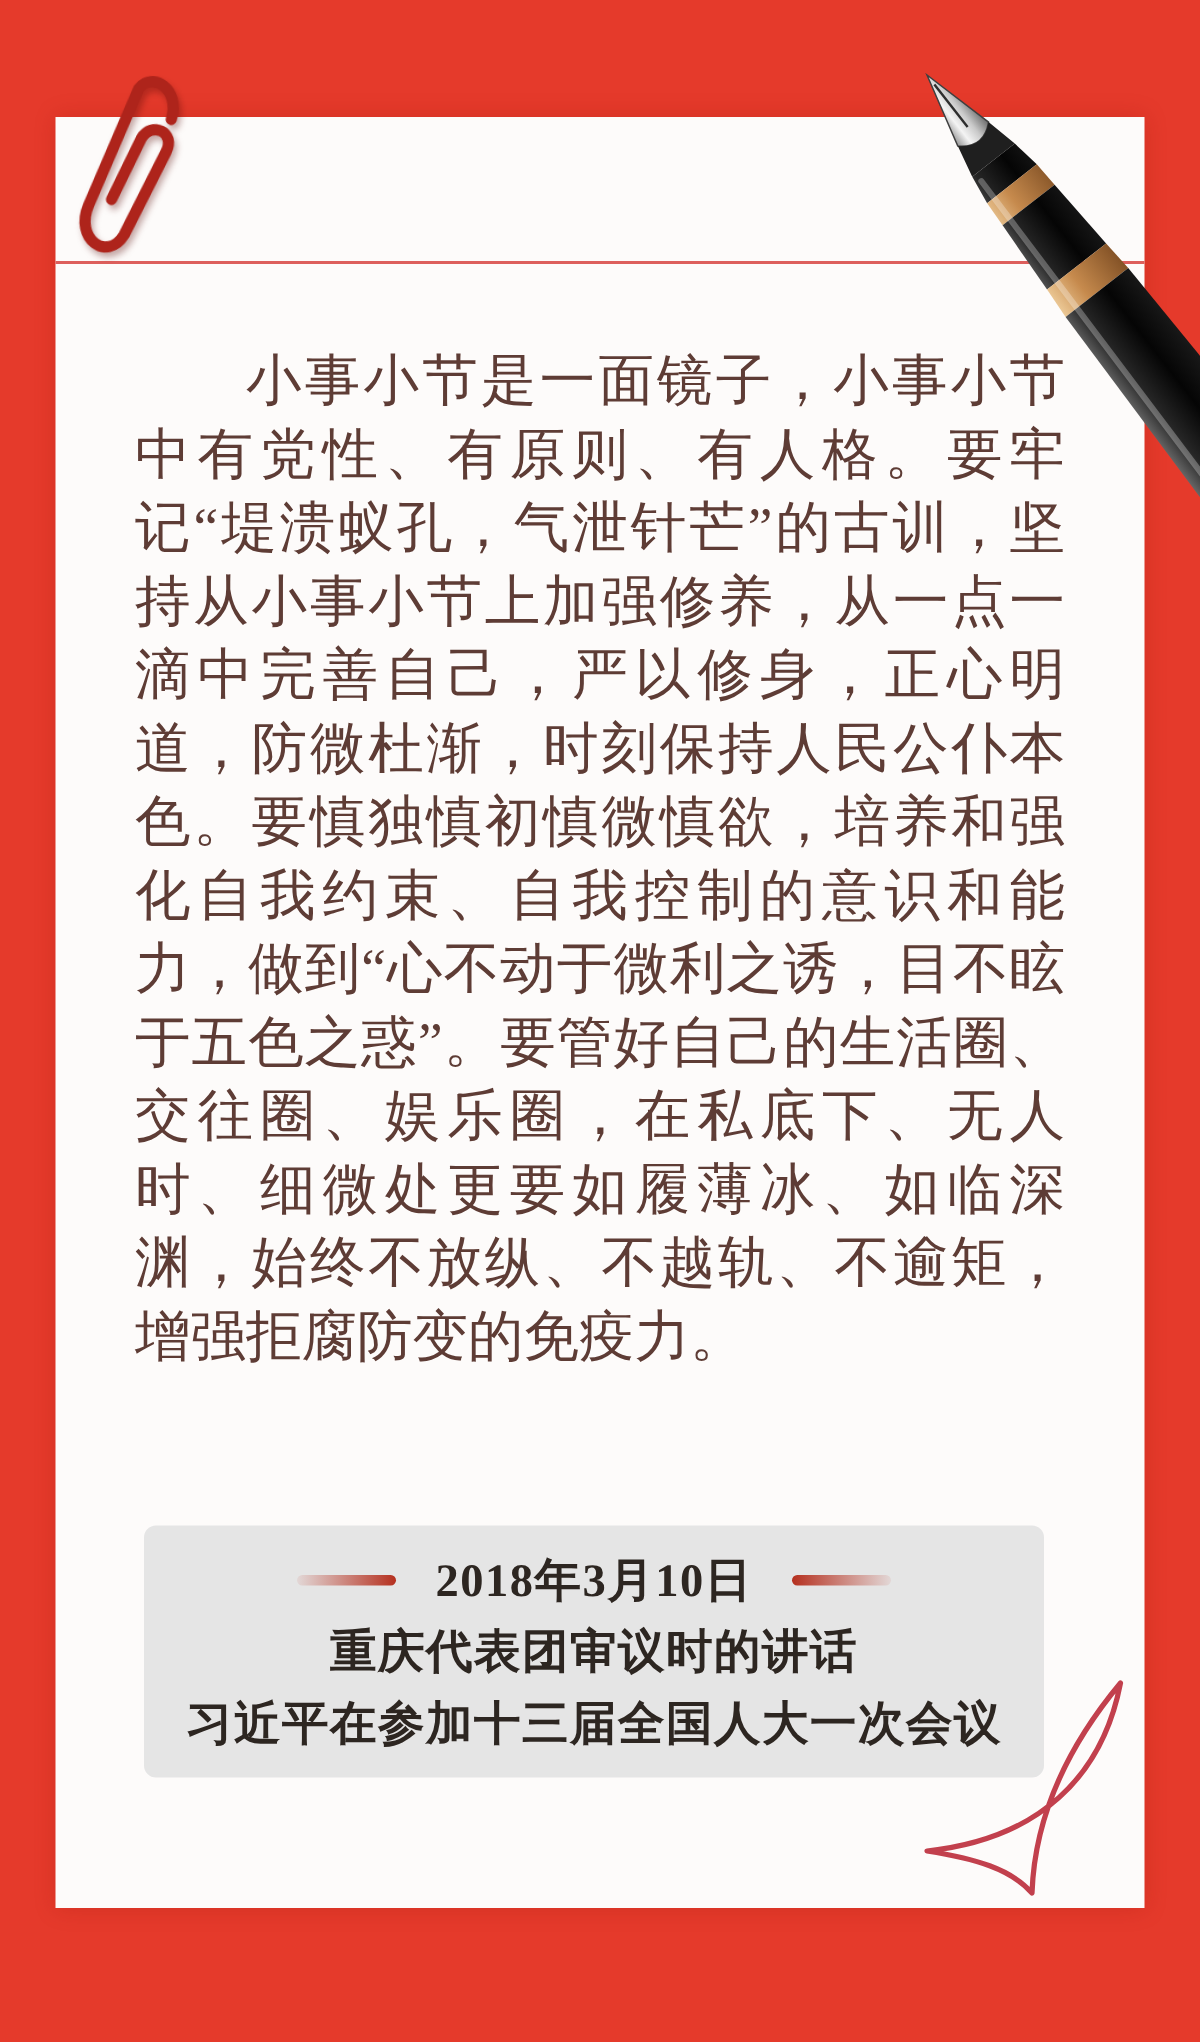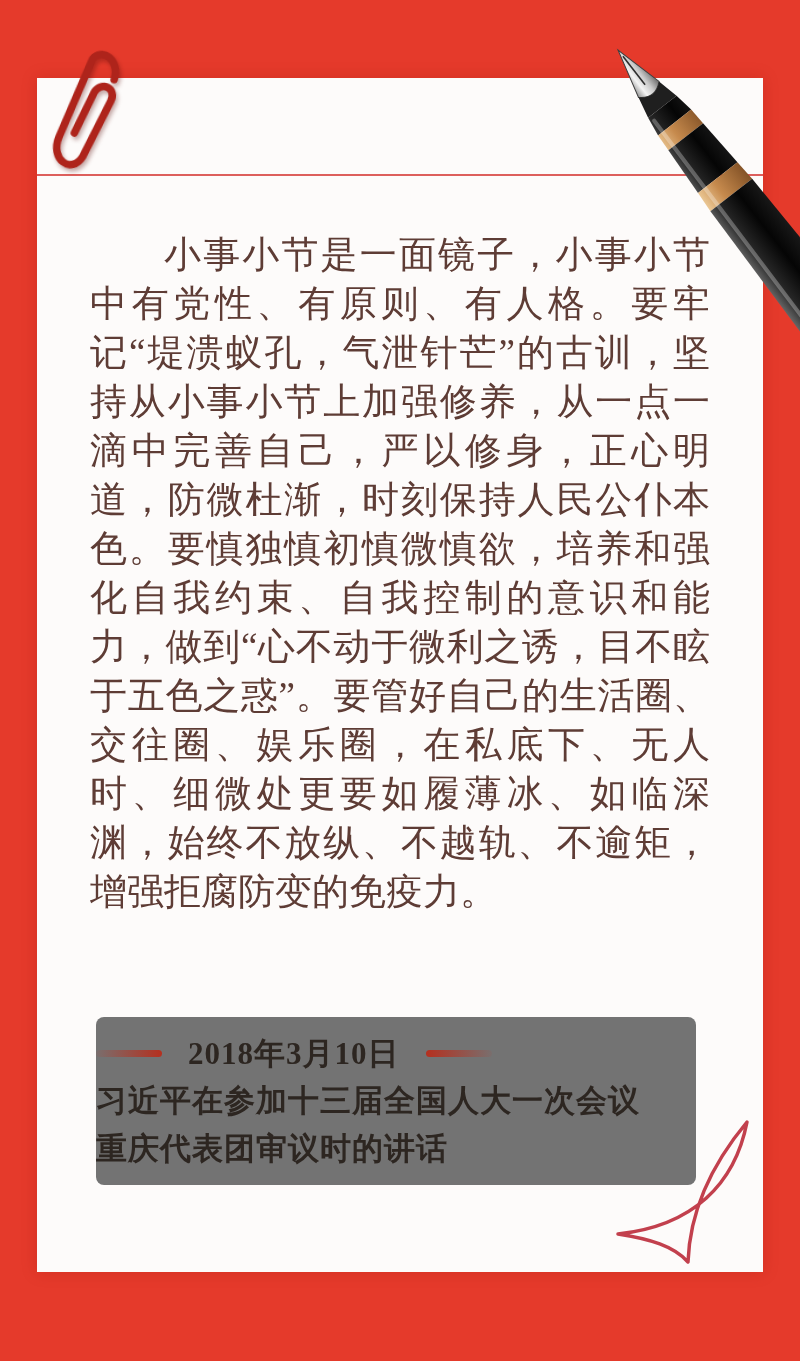--- a/index.html
+++ b/index.html
@@ -37,25 +37,25 @@
     color: #5e3c35;
     text-align: justify;
     text-indent: 2em;
     font-weight: 400;
   }
 
   .footer {
     position: absolute;
     left: 59px; top: 939px;
     width: 600px; height: 168px;
-    background: #737373;
+    background: #e5e5e5;
     border-radius: 8px;
     display: flex;
     flex-direction: column;
-    align-items: flex-start;
+    align-items: center;
     justify-content: space-evenly;
     padding: 10px 0;
     box-sizing: border-box;
   }
   .date-row {
     display: flex;
     align-items: center;
     gap: 26px;
   }
   .dash {
@@ -105,22 +105,22 @@
     <div class="divider"></div>
 
     <p class="quote">小事小节是一面镜子，小事小节中有党性、有原则、有人格。要牢记“堤溃蚁孔，气泄针芒”的古训，坚持从小事小节上加强修养，从一点一滴中完善自己，严以修身，正心明道，防微杜渐，时刻保持人民公仆本色。要慎独慎初慎微慎欲，培养和强化自我约束、自我控制的意识和能力，做到“心不动于微利之诱，目不眩于五色之惑”。要管好自己的生活圈、交往圈、娱乐圈，在私底下、无人时、细微处更要如履薄冰、如临深渊，始终不放纵、不越轨、不逾矩，增强拒腐防变的免疫力。</p>
 
     <div class="footer">
       <div class="date-row">
         <span class="dash dash-left"></span>
         <span class="date">2018年3月10日</span>
         <span class="dash dash-right"></span>
       </div>
+      <div class="src">重庆代表团审议时的讲话</div>
       <div class="src">习近平在参加十三届全国人大一次会议</div>
-      <div class="src">重庆代表团审议时的讲话</div>
     </div>
 
     <svg class="curl-svg" viewBox="580 1040 160 160" aria-hidden="true">
       <path d="M 724,1050 C 712,1112 670,1154 595,1162 C 627,1167 651,1174 665,1190 C 667,1132 694,1086 724,1050 Z" fill="#fdfbfa" stroke="#c2404d" stroke-width="3.5" stroke-linejoin="round" stroke-linecap="round"></path>
     </svg>
 
   </div>
 
   <svg class="clip-svg" viewBox="0 0 92 136" aria-hidden="true">
     <g transform="rotate(4 46 68)">

